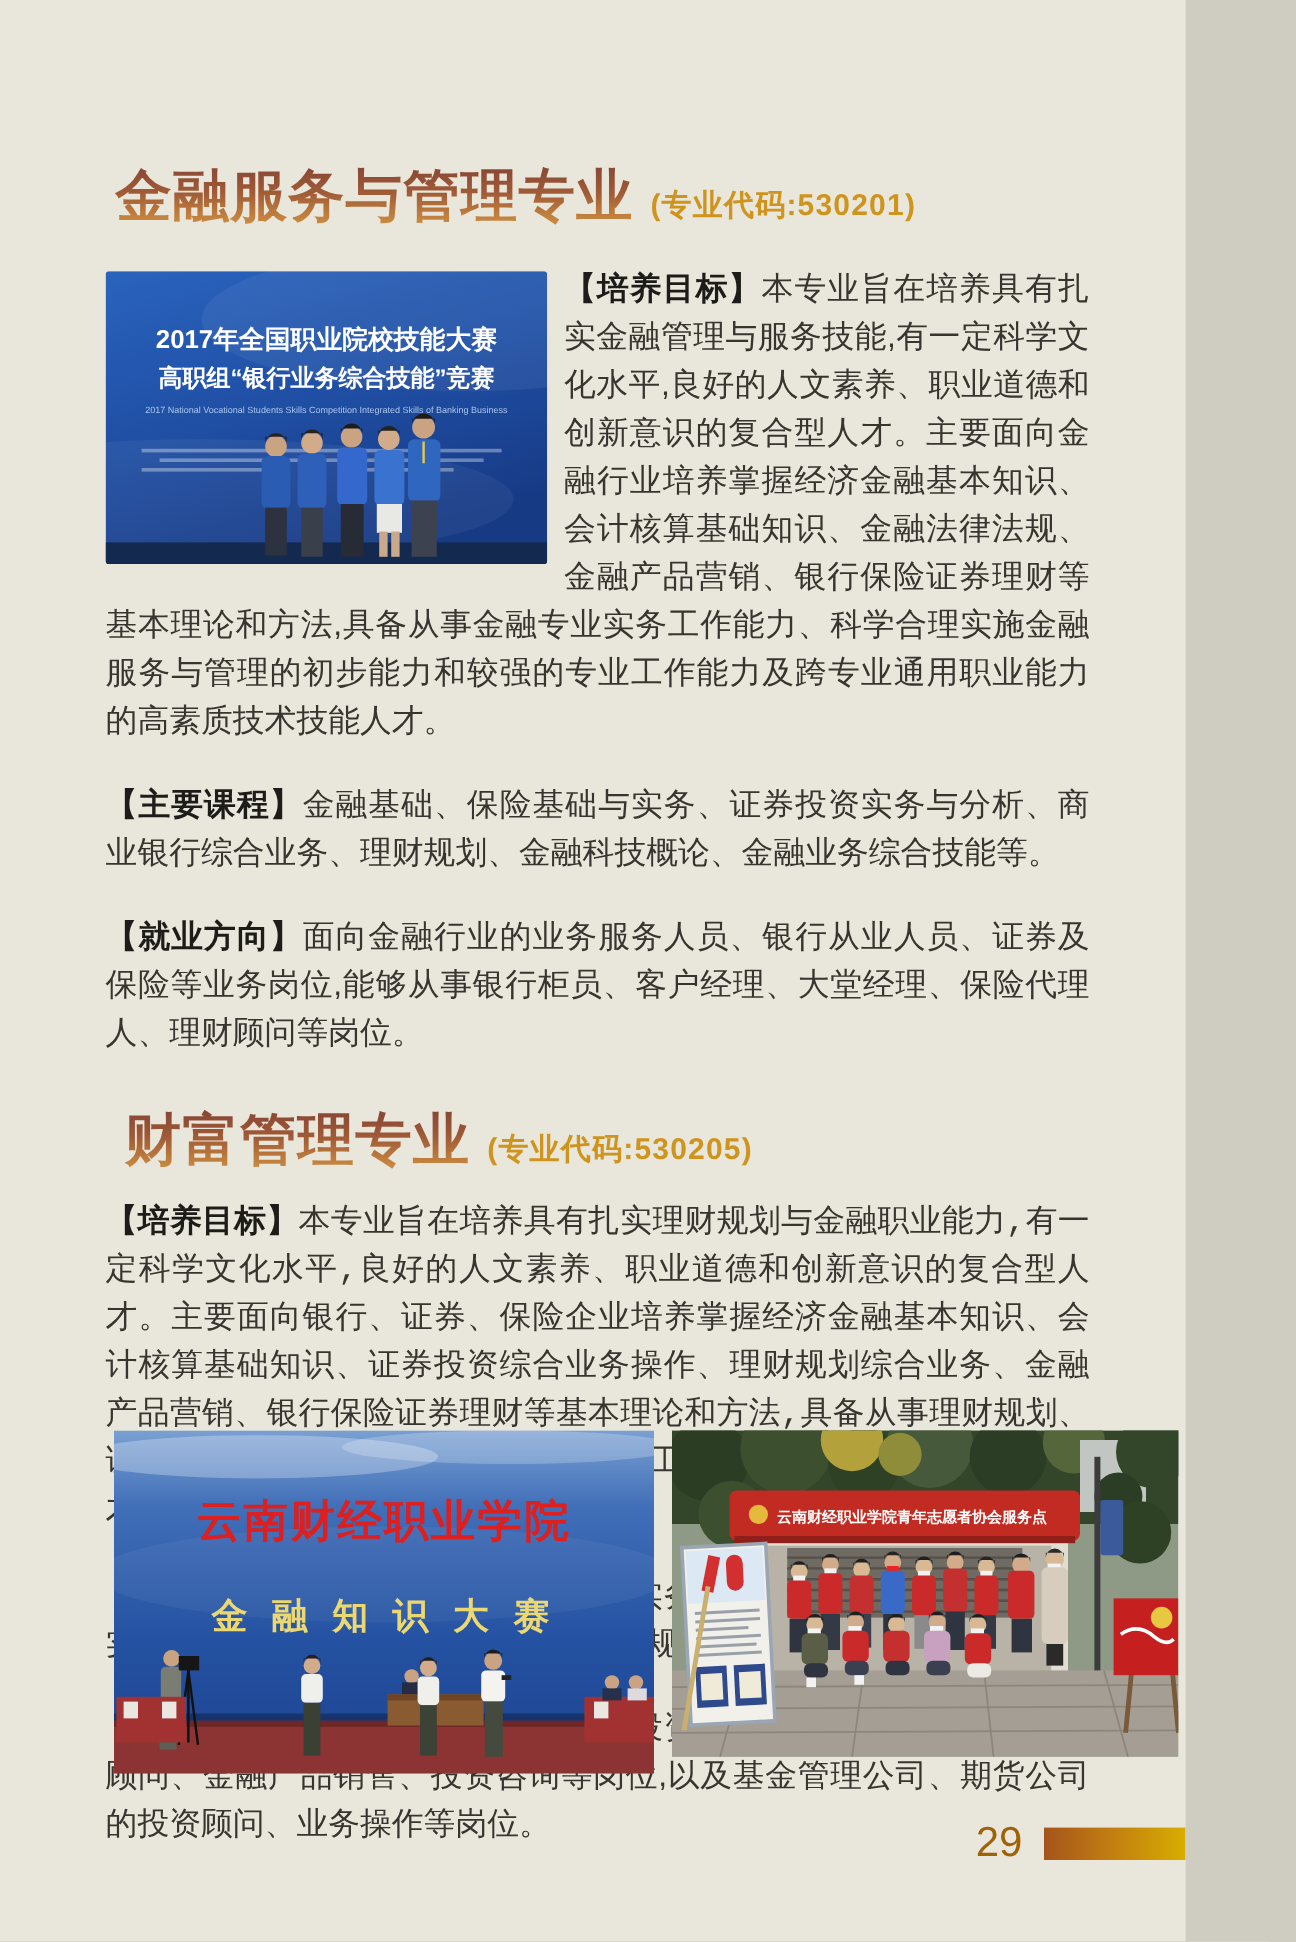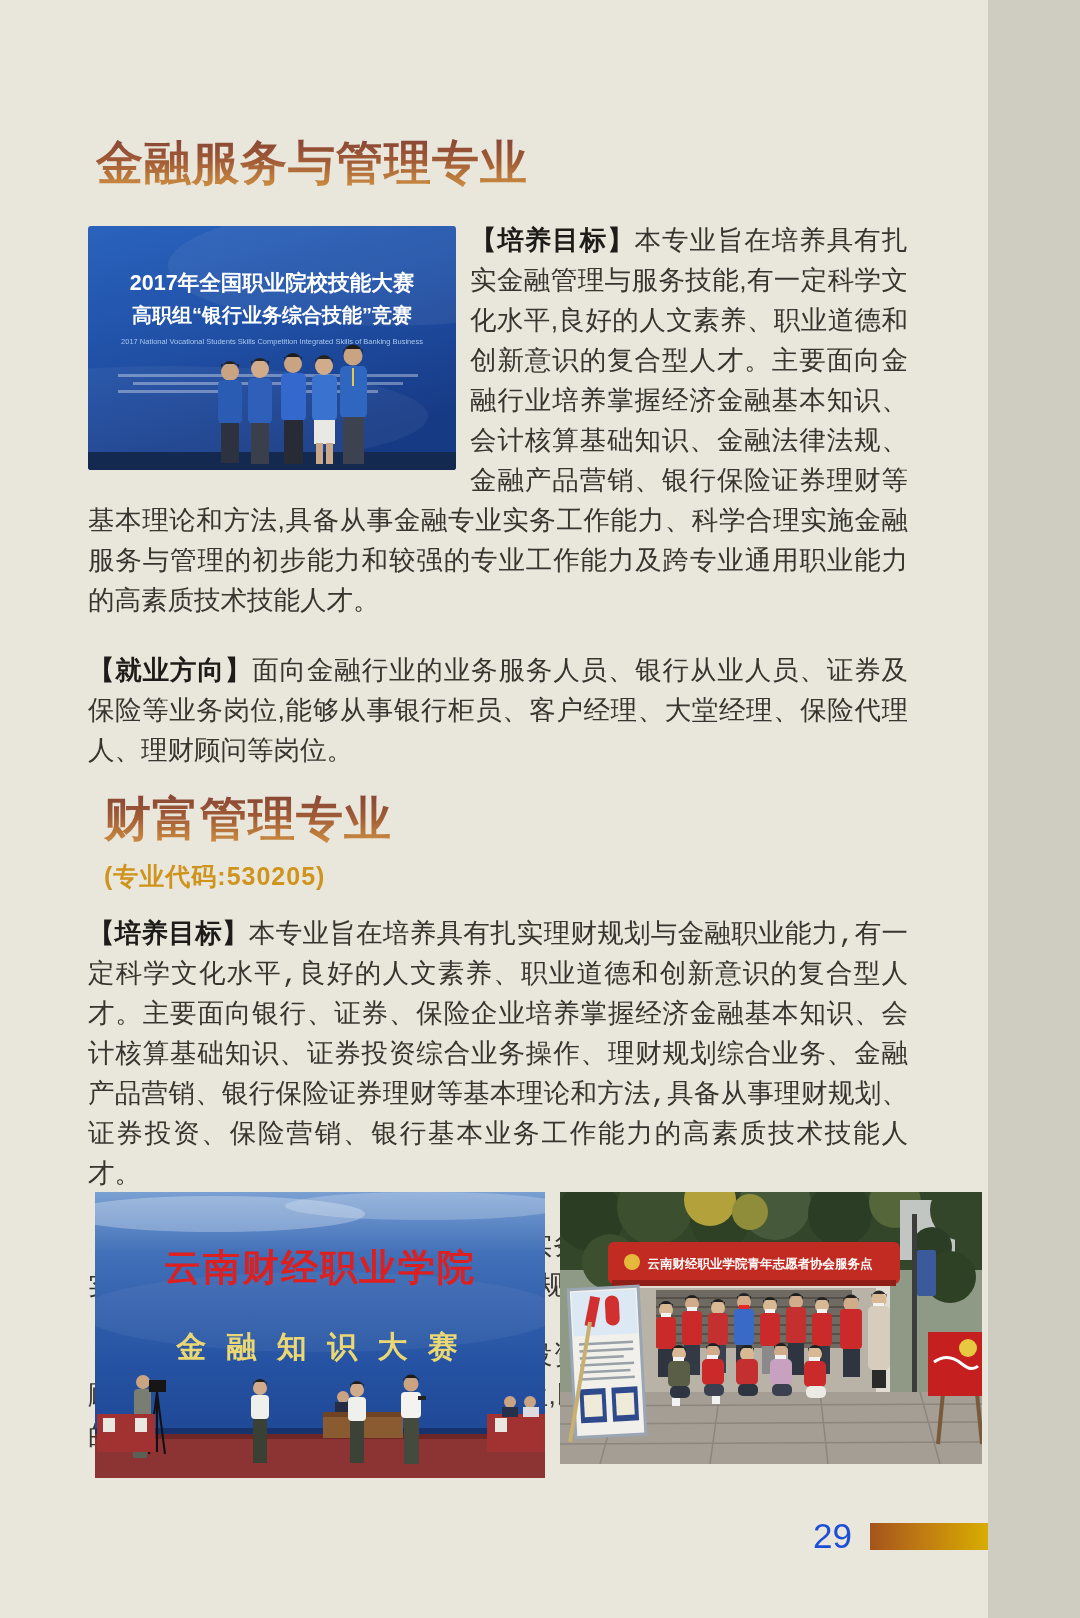--- a/index.html
+++ b/index.html
@@ -6,21 +6,21 @@
   html,body { background:#cfccc2; }
   .page {
     position:relative; width:988px; height:1618px;
     background:#e9e6db; overflow:hidden;
     font-family:"Liberation Sans","DejaVu Sans",sans-serif;
     color:#35332f;
   }
   .content { position:absolute; inset:0; padding:136px 80px 0 88px; }
 
   .sec-head { display:flex; align-items:baseline; gap:14px; margin-left:8px; }
-  .sec-head.second { margin-top:22px; margin-left:16px;flex-direction:column; }
+  .sec-head.second { margin-top:43px; margin-left:16px; }
   .sec-title {
     font-size:47px; font-weight:bold; letter-spacing:1px;
     background:linear-gradient(180deg,#8a4836 8%,#a05a36 45%,#c8883f 90%);
     -webkit-background-clip:text; background-clip:text; color:transparent;
     line-height:1.15;
   }
   .sec-code { font-size:25px; font-weight:bold; color:#cf941d; letter-spacing:1px; }
 
   .body-block { margin-top:30px; }
   p.para {
@@ -34,35 +34,36 @@
     float:left; width:368px; height:244px; margin:6px 14px 10px 0;
     border-radius:3px; overflow:hidden; display:block;
   }
   .clear { clear:both; }
 
   .bottom-photos { position:absolute; left:0; top:1192px; width:1080px; }
   .photoBL { position:absolute; left:95px;  top:0; width:450px; height:286px; overflow:hidden; }
   .photoBR { position:absolute; left:560px; top:0; width:422px; height:272px; overflow:hidden; }
 
   .page-num-row { position:absolute; right:0; top:1516px; display:flex; align-items:center; }
-  .page-num { font-size:35px; color:#1d4ed8; margin-right:18px; }
+  .page-num { font-size:35px; color:#a16207; margin-right:18px; }
   .page-bar {
     width:118px; height:27px;
     background:linear-gradient(90deg,#a5541b 0%,#c07c12 45%,#d8ad00 100%);
   }
   svg { display:block; }
 </style>
 </head>
 <body>
 
 <div class="page">
   <div class="content">
 
     <div class="sec-head">
       <span class="sec-title">金融服务与管理专业</span>
+      <span class="sec-code">(专业代码:530201)</span>
     </div>
 
     <div class="body-block">
 
       <svg class="photo1" viewBox="0 0 368 244" aria-hidden="false">
         <defs>
           <linearGradient id="bg1" x1="0" y1="0" x2="0.4" y2="1">
             <stop offset="0" stop-color="#2a63bd"></stop>
               <stop offset="0.5" stop-color="#2050a6"></stop>
               <stop offset="1" stop-color="#173a85"></stop>
@@ -114,20 +115,21 @@
               <path d="M3.5 128 a9.5 9.5 0 0 1 19 0 v-5 h-19 z" fill="#1f1b18"></path>
               <rect x="0" y="140" width="27" height="52" rx="5" fill="#2f66c0"></rect>
               <line x1="13" y1="142" x2="13" y2="160" stroke="#e8c84a" stroke-width="2"></line>
               <rect x="3" y="191" width="21" height="47" fill="#3c4250"></rect>
             </g>
         </g>
       </svg>
 
       <p class="para"><b>【培养目标】</b><span>本专业旨在培养具有扎实金融管理与服务技能,有一定科学文化水平,良好的人文素养、职业道德和创新意识的复合型人才。主要面向金融行业培养掌握经济金融基本知识、会计核算基础知识、金融法律法规、金融产品营销、银行保险证券理财等基本理论和方法,具备从事金融专业实务工作能力、科学合理实施金融服务与管理的初步能力和较强的专业工作能力及跨专业通用职业能力的高素质技术技能人才。</span></p>
       <div class="clear"></div>
+      <p class="para"><b>【主要课程】</b><span>金融基础、保险基础与实务、证券投资实务与分析、商业银行综合业务、理财规划、金融科技概论、金融业务综合技能等。</span></p>
       <p class="para"><b>【就业方向】</b><span>面向金融行业的业务服务人员、银行从业人员、证券及保险等业务岗位,能够从事银行柜员、客户经理、大堂经理、保险代理人、理财顾问等岗位。</span></p>
     </div>
 
     <div class="sec-head second">
       <span class="sec-title">财富管理专业</span>
       <span class="sec-code">(专业代码:530205)</span>
     </div>
 
     <div class="body-block" style="margin-top:22px;">
       <p class="para"><b>【培养目标】</b><span>本专业旨在培养具有扎实理财规划与金融职业能力,有一定科学文化水平,良好的人文素养、职业道德和创新意识的复合型人才。主要面向银行、证券、保险企业培养掌握经济金融基本知识、会计核算基础知识、证券投资综合业务操作、理财规划综合业务、金融产品营销、银行保险证券理财等基本理论和方法,具备从事理财规划、证券投资、保险营销、银行基本业务工作能力的高素质技术技能人才。</span></p>

